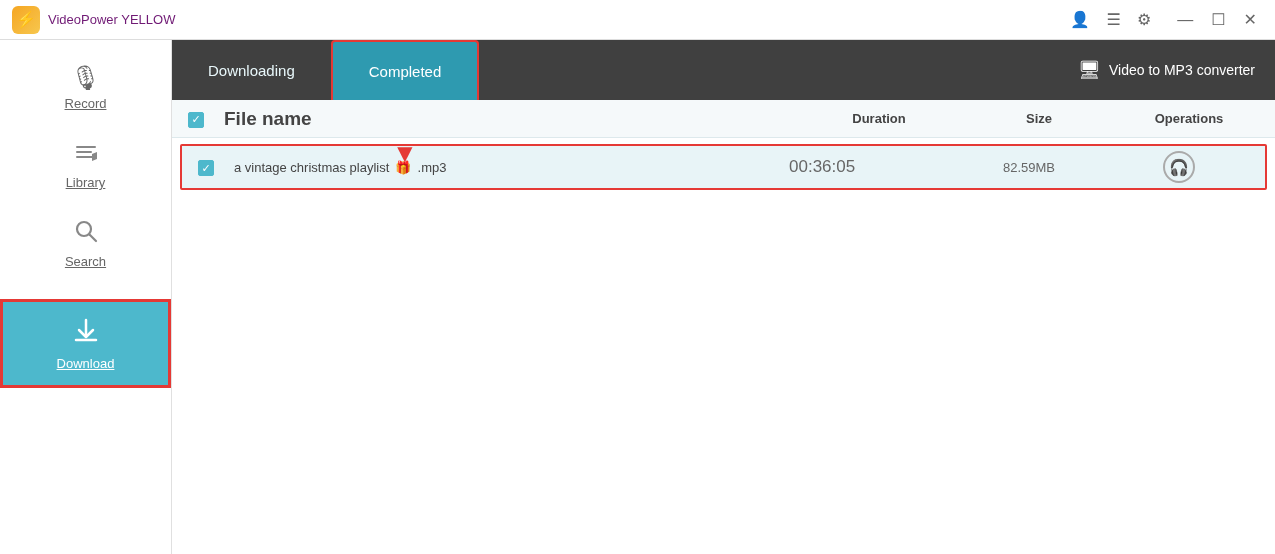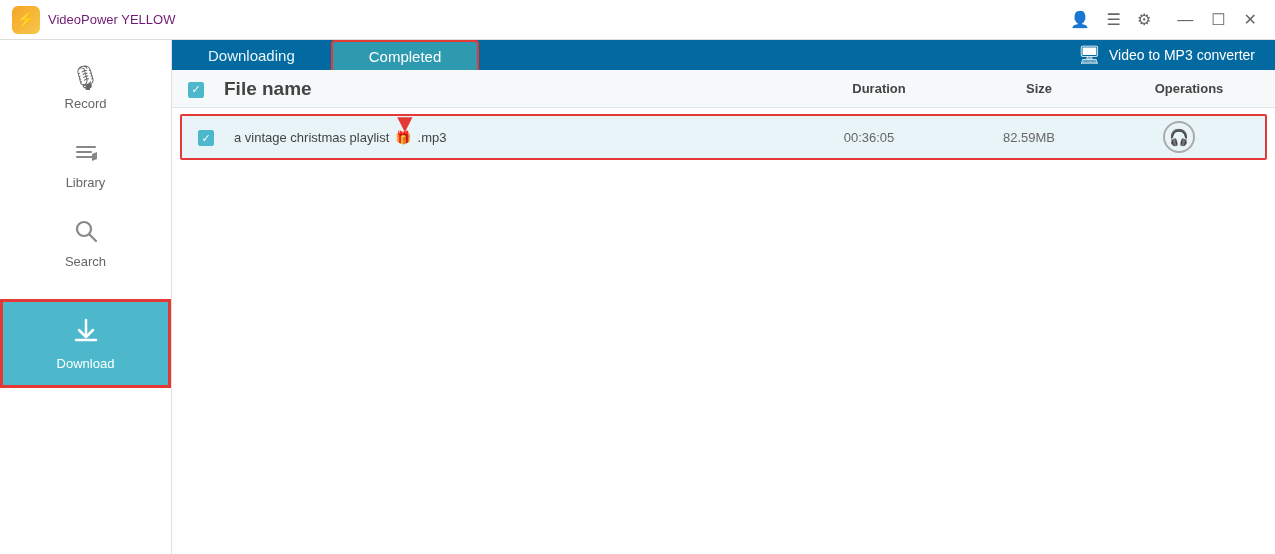--- a/index.html
+++ b/index.html
@@ -78,20 +78,21 @@
       cursor: pointer;
       color: #666;
       gap: 4px;
     }
     .sidebar-item .icon {
       font-size: 24px;
     }
     .sidebar-item .label {
       font-size: 13px;
       font-weight: 500;
+      text-decoration: underline;
     }
 
     
     .sidebar-item.download-active {
       background: #4db8cc;
       color: #ffffff;
       border: 3px solid #e53935;
       margin-top: 16px;
     }
 
@@ -100,22 +101,22 @@
       flex: 1;
       display: flex;
       flex-direction: column;
       background: #ffffff;
     }
 
     
     .tab-bar {
       display: flex;
       align-items: center;
-      background: #0369a1;
-      height: 30px;
+      background: #404040;
+      height: 60px;
       padding: 0 0;
       justify-content: space-between;
     }
     .tabs {
       display: flex;
       height: 100%;
     }
     .tab {
       display: flex;
       align-items: center;
@@ -218,23 +219,22 @@
     .table-row .row-name {
       flex: 1;
       font-size: 13px;
       color: #444;
       display: flex;
       align-items: center;
       gap: 6px;
     }
     .table-row .row-duration {
       width: 160px;
-      font-size: 13px;
+      font-size: 17px;
       color: #666;
-      text-align: center;
     }
     .table-row .row-size {
       width: 160px;
       font-size: 13px;
       color: #666;
       text-align: center;
     }
     .table-row .row-ops {
       width: 140px;
       text-align: center;

